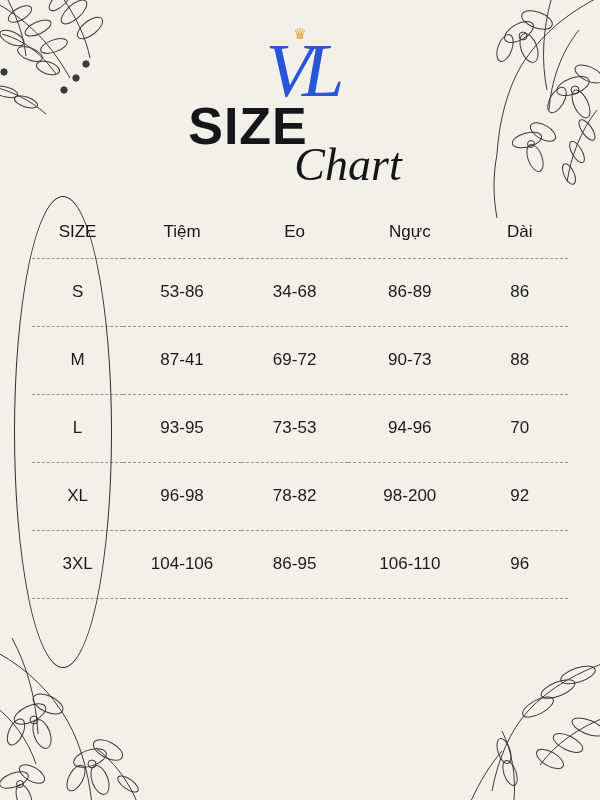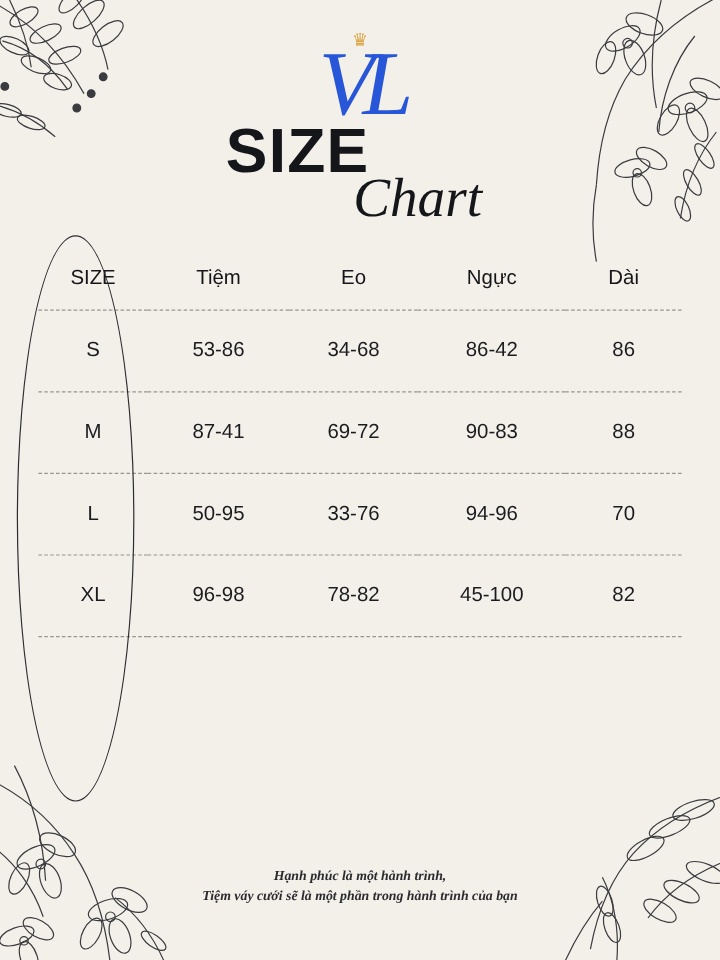--- a/index.html
+++ b/index.html
@@ -294,48 +294,51 @@
           <th>Eo</th>
           <th>Ngực</th>
           <th>Dài</th>
         </tr>
       </thead>
       <tbody>
         <tr>
           <td>S</td>
           <td>53-86</td>
           <td>34-68</td>
-          <td>86-42</td>
+          <td>86-89</td>
           <td>86</td>
         </tr>
         <tr>
           <td>M</td>
           <td>87-41</td>
           <td>69-72</td>
-          <td>90-83</td>
+          <td>90-73</td>
           <td>88</td>
         </tr>
         <tr>
           <td>L</td>
-          <td>50-95</td>
-          <td>33-76</td>
+          <td>93-95</td>
+          <td>73-53</td>
           <td>94-96</td>
           <td>70</td>
         </tr>
         <tr>
           <td>XL</td>
           <td>96-98</td>
           <td>78-82</td>
-          <td>45-100</td>
-          <td>82</td>
+          <td>98-200</td>
+          <td>92</td>
+        </tr>
+        <tr>
+          <td>3XL</td>
+          <td>104-106</td>
+          <td>86-95</td>
+          <td>106-110</td>
+          <td>96</td>
         </tr>
       </tbody>
     </table>
   </div>
 
   <div class="oval"></div>
 
-  <div class="footer">
-    <div>Hạnh phúc là một hành trình,</div>
-    <div>Tiệm váy cưới sẽ là một phần trong hành trình của bạn</div>
-  </div>
 
 </div>
 
 </body></html>

